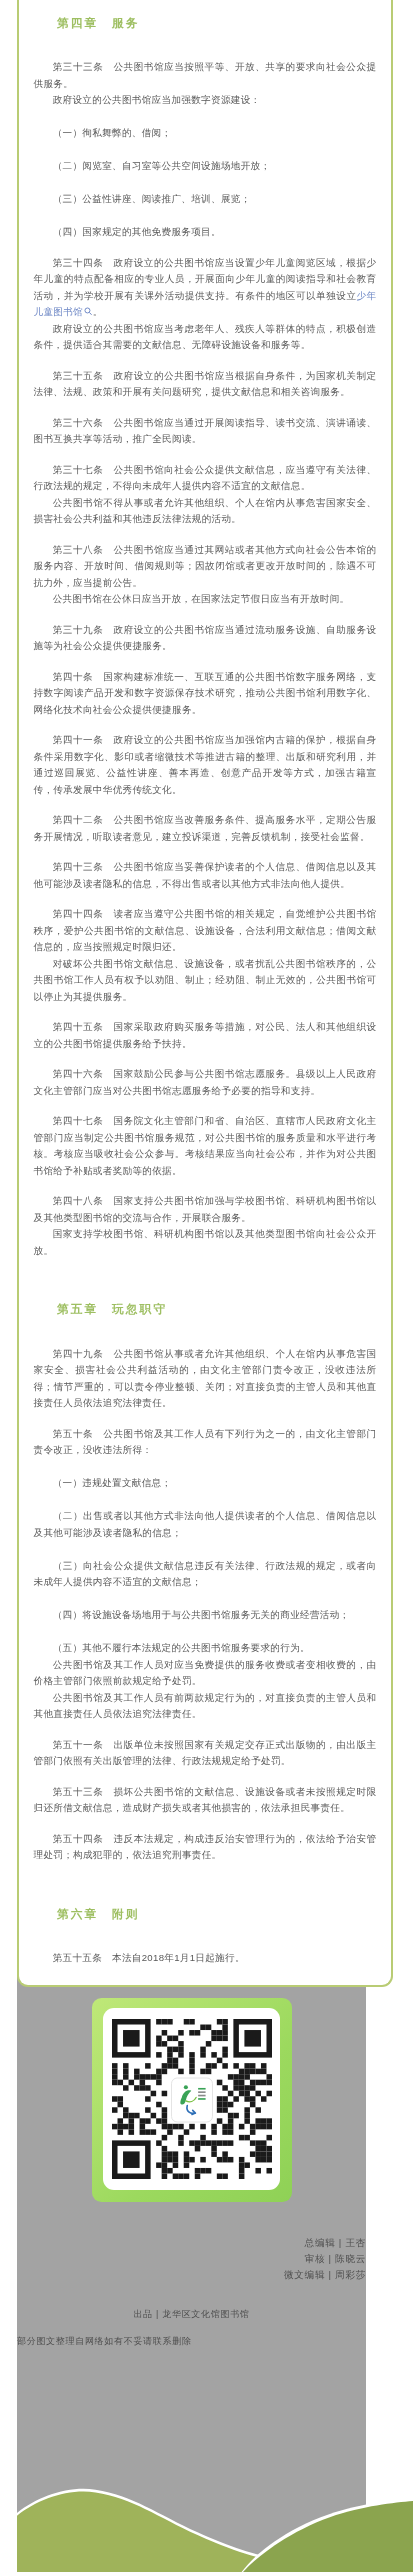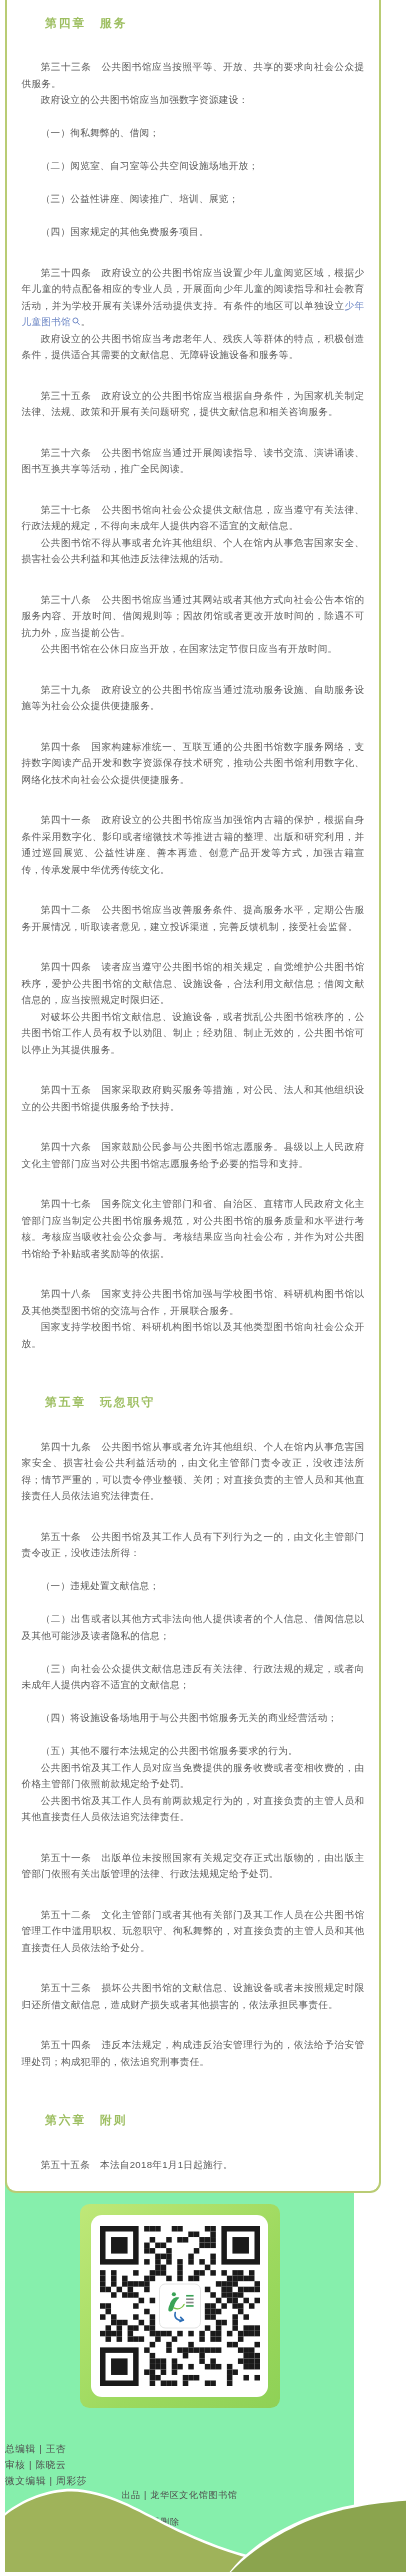--- a/index.html
+++ b/index.html
@@ -1,62 +1,62 @@
 <!DOCTYPE html>
 <html lang="zh" style="font-size:11px"><head>
 <meta charset="utf-8">
 <style>
   html,body{margin:0;padding:0;}
   body{
     width:413px;height:2576px;position:relative;background:#ffffff;
     font-family:"Liberation Sans","DejaVu Sans",sans-serif;overflow:hidden;
   }
   .page{
-    position:absolute;left:5px;top:0;width:349px;height:2572px;
-    background:#86efac;
+    position:absolute;left:17px;top:0;width:349px;height:2572px;
+    background:#a3a3a3;
   }
   .red-mark{position:absolute;left:12.4px;top:0;width:6.9px;height:3.4px;background:#e2473f;}
   .content-box{
     position:relative;margin:-9.6px auto 0;width:343px;
     background:#ffffff;border:2.1px solid #b9cc74;border-top:none;
     border-radius:0 0 11px 11px;padding:23.4px 14.5px 18px;
     box-sizing:content-box;
   }
   .t-ch{
     color:#9ebf62;font-size:11.7px;font-weight:bold;line-height:18px;
     text-indent:2em;margin:41px 0 27.5px;letter-spacing:2.1px;
   }
   .t-ch:first-child{margin-top:0;}
   .t-art,.t-p,.t-item{
     font-size:9.6px;line-height:16.5px;color:#595959;margin:0;
     text-align:justify;text-indent:2em;letter-spacing:0.3px;
   }
-  .t-art{margin-top:24px;}
+  .t-art{margin-top:14px;}
   .t-item{margin-top:16.5px;}
   .doc-link{color:#6c86c5;text-decoration:none;cursor:pointer;}
   .search-ico{display:inline-block;vertical-align:-0.7px;margin:0 0.7px;}
   
   .qr-wrap{
     position:relative;width:200px;height:204px;margin:11px auto 0;
     border-radius:9.6px;background:linear-gradient(135deg,#bfe878 0%,#9cd95e 60%,#8fd156 100%);
   }
   .qr-inner{
     position:absolute;left:11.7px;top:10.3px;right:11.7px;bottom:11.7px;
     background:#ffffff;border-radius:11px;
     display:flex;align-items:center;justify-content:center;
   }
   .qr-logo{
     position:absolute;left:50%;top:50%;transform:translate(-50%,-50%);
     width:40px;height:43px;background:#ffffff;border:0.7px solid #e4e4e4;
     border-radius:6.2px;display:flex;align-items:center;justify-content:center;
   }
   
-  .credits{margin-top:33px;text-align:left;color:#4f4f4f;}
+  .credits{margin-top:33px;text-align:right;color:#4f4f4f;}
   .credits .line{font-size:9.6px;line-height:16px;letter-spacing:0.7px;}
-  .producer{text-align:center;color:#4f4f4f;font-size:9px;line-height:13.8px;letter-spacing:0.7px;}
+  .producer{margin-top:25px;text-align:center;color:#4f4f4f;font-size:9px;line-height:13.8px;letter-spacing:0.7px;}
   .disclaimer{margin-top:13px;text-align:left;color:#4f4f4f;font-size:9px;line-height:13.8px;letter-spacing:0.7px;}
   .hills{position:absolute;left:0;bottom:0;width:401px;height:96px;}
 </style>
 </head>
 <body>
 
 <div class="page">
   <div class="red-mark"></div>
 
   <div class="content-box">
@@ -76,39 +76,39 @@
         <p class="t-art">第三十五条　政府设立的公共图书馆应当根据自身条件，为国家机关制定法律、法规、政策和开展有关问题研究，提供文献信息和相关咨询服务。</p>
         <p class="t-art">第三十六条　公共图书馆应当通过开展阅读指导、读书交流、演讲诵读、图书互换共享等活动，推广全民阅读。</p>
         <p class="t-art">第三十七条　公共图书馆向社会公众提供文献信息，应当遵守有关法律、行政法规的规定，不得向未成年人提供内容不适宜的文献信息。</p>
         <p class="t-p">公共图书馆不得从事或者允许其他组织、个人在馆内从事危害国家安全、损害社会公共利益和其他违反法律法规的活动。</p>
         <p class="t-art">第三十八条　公共图书馆应当通过其网站或者其他方式向社会公告本馆的服务内容、开放时间、借阅规则等；因故闭馆或者更改开放时间的，除遇不可抗力外，应当提前公告。</p>
         <p class="t-p">公共图书馆在公休日应当开放，在国家法定节假日应当有开放时间。</p>
         <p class="t-art">第三十九条　政府设立的公共图书馆应当通过流动服务设施、自助服务设施等为社会公众提供便捷服务。</p>
         <p class="t-art">第四十条　国家构建标准统一、互联互通的公共图书馆数字服务网络，支持数字阅读产品开发和数字资源保存技术研究，推动公共图书馆利用数字化、网络化技术向社会公众提供便捷服务。</p>
         <p class="t-art">第四十一条　政府设立的公共图书馆应当加强馆内古籍的保护，根据自身条件采用数字化、影印或者缩微技术等推进古籍的整理、出版和研究利用，并通过巡回展览、公益性讲座、善本再造、创意产品开发等方式，加强古籍宣传，传承发展中华优秀传统文化。</p>
         <p class="t-art">第四十二条　公共图书馆应当改善服务条件、提高服务水平，定期公告服务开展情况，听取读者意见，建立投诉渠道，完善反馈机制，接受社会监督。</p>
+        <p class="t-art">第四十三条　公共图书馆应当妥善保护读者的个人信息、借阅信息以及其他可能涉及读者隐私的信息，不得出售或者以其他方式非法向他人提供。</p>
         <p class="t-art">第四十四条　读者应当遵守公共图书馆的相关规定，自觉维护公共图书馆秩序，爱护公共图书馆的文献信息、设施设备，合法利用文献信息；借阅文献信息的，应当按照规定时限归还。</p>
         <p class="t-p">对破坏公共图书馆文献信息、设施设备，或者扰乱公共图书馆秩序的，公共图书馆工作人员有权予以劝阻、制止；经劝阻、制止无效的，公共图书馆可以停止为其提供服务。</p>
         <p class="t-art">第四十五条　国家采取政府购买服务等措施，对公民、法人和其他组织设立的公共图书馆提供服务给予扶持。</p>
         <p class="t-art">第四十六条　国家鼓励公民参与公共图书馆志愿服务。县级以上人民政府文化主管部门应当对公共图书馆志愿服务给予必要的指导和支持。</p>
         <p class="t-art">第四十七条　国务院文化主管部门和省、自治区、直辖市人民政府文化主管部门应当制定公共图书馆服务规范，对公共图书馆的服务质量和水平进行考核。考核应当吸收社会公众参与。考核结果应当向社会公布，并作为对公共图书馆给予补贴或者奖励等的依据。</p>
         <p class="t-art">第四十八条　国家支持公共图书馆加强与学校图书馆、科研机构图书馆以及其他类型图书馆的交流与合作，开展联合服务。</p>
         <p class="t-p">国家支持学校图书馆、科研机构图书馆以及其他类型图书馆向社会公众开放。</p>
         <p class="t-ch">第五章　玩忽职守</p>
         <p class="t-art">第四十九条　公共图书馆从事或者允许其他组织、个人在馆内从事危害国家安全、损害社会公共利益活动的，由文化主管部门责令改正，没收违法所得；情节严重的，可以责令停业整顿、关闭；对直接负责的主管人员和其他直接责任人员依法追究法律责任。</p>
         <p class="t-art">第五十条　公共图书馆及其工作人员有下列行为之一的，由文化主管部门责令改正，没收违法所得：</p>
         <p class="t-item">（一）违规处置文献信息；</p>
         <p class="t-item">（二）出售或者以其他方式非法向他人提供读者的个人信息、借阅信息以及其他可能涉及读者隐私的信息；</p>
         <p class="t-item">（三）向社会公众提供文献信息违反有关法律、行政法规的规定，或者向未成年人提供内容不适宜的文献信息；</p>
         <p class="t-item">（四）将设施设备场地用于与公共图书馆服务无关的商业经营活动；</p>
         <p class="t-item">（五）其他不履行本法规定的公共图书馆服务要求的行为。</p>
         <p class="t-p">公共图书馆及其工作人员对应当免费提供的服务收费或者变相收费的，由价格主管部门依照前款规定给予处罚。</p>
         <p class="t-p">公共图书馆及其工作人员有前两款规定行为的，对直接负责的主管人员和其他直接责任人员依法追究法律责任。</p>
         <p class="t-art">第五十一条　出版单位未按照国家有关规定交存正式出版物的，由出版主管部门依照有关出版管理的法律、行政法规规定给予处罚。</p>
-        <p class="t-art">第五十二条　文化主管部门或者其他有关部门及其工作人员在公共图书馆管理工作中滥用职权、玩忽职守、徇私舞弊的，对直接负责的主管人员和其他直接责任人员依法给予处分。</p>
         <p class="t-art">第五十三条　损坏公共图书馆的文献信息、设施设备或者未按照规定时限归还所借文献信息，造成财产损失或者其他损害的，依法承担民事责任。</p>
         <p class="t-art">第五十四条　违反本法规定，构成违反治安管理行为的，依法给予治安管理处罚；构成犯罪的，依法追究刑事责任。</p>
         <p class="t-ch">第六章　附则</p>
         <p class="t-art">第五十五条　本法自2018年1月1日起施行。</p>
       </div>
   </div>
 
   <div class="qr-wrap">
     <div class="qr-inner">
       <svg id="qr-svg" width="160" height="160" viewBox="0 0 232 232">

